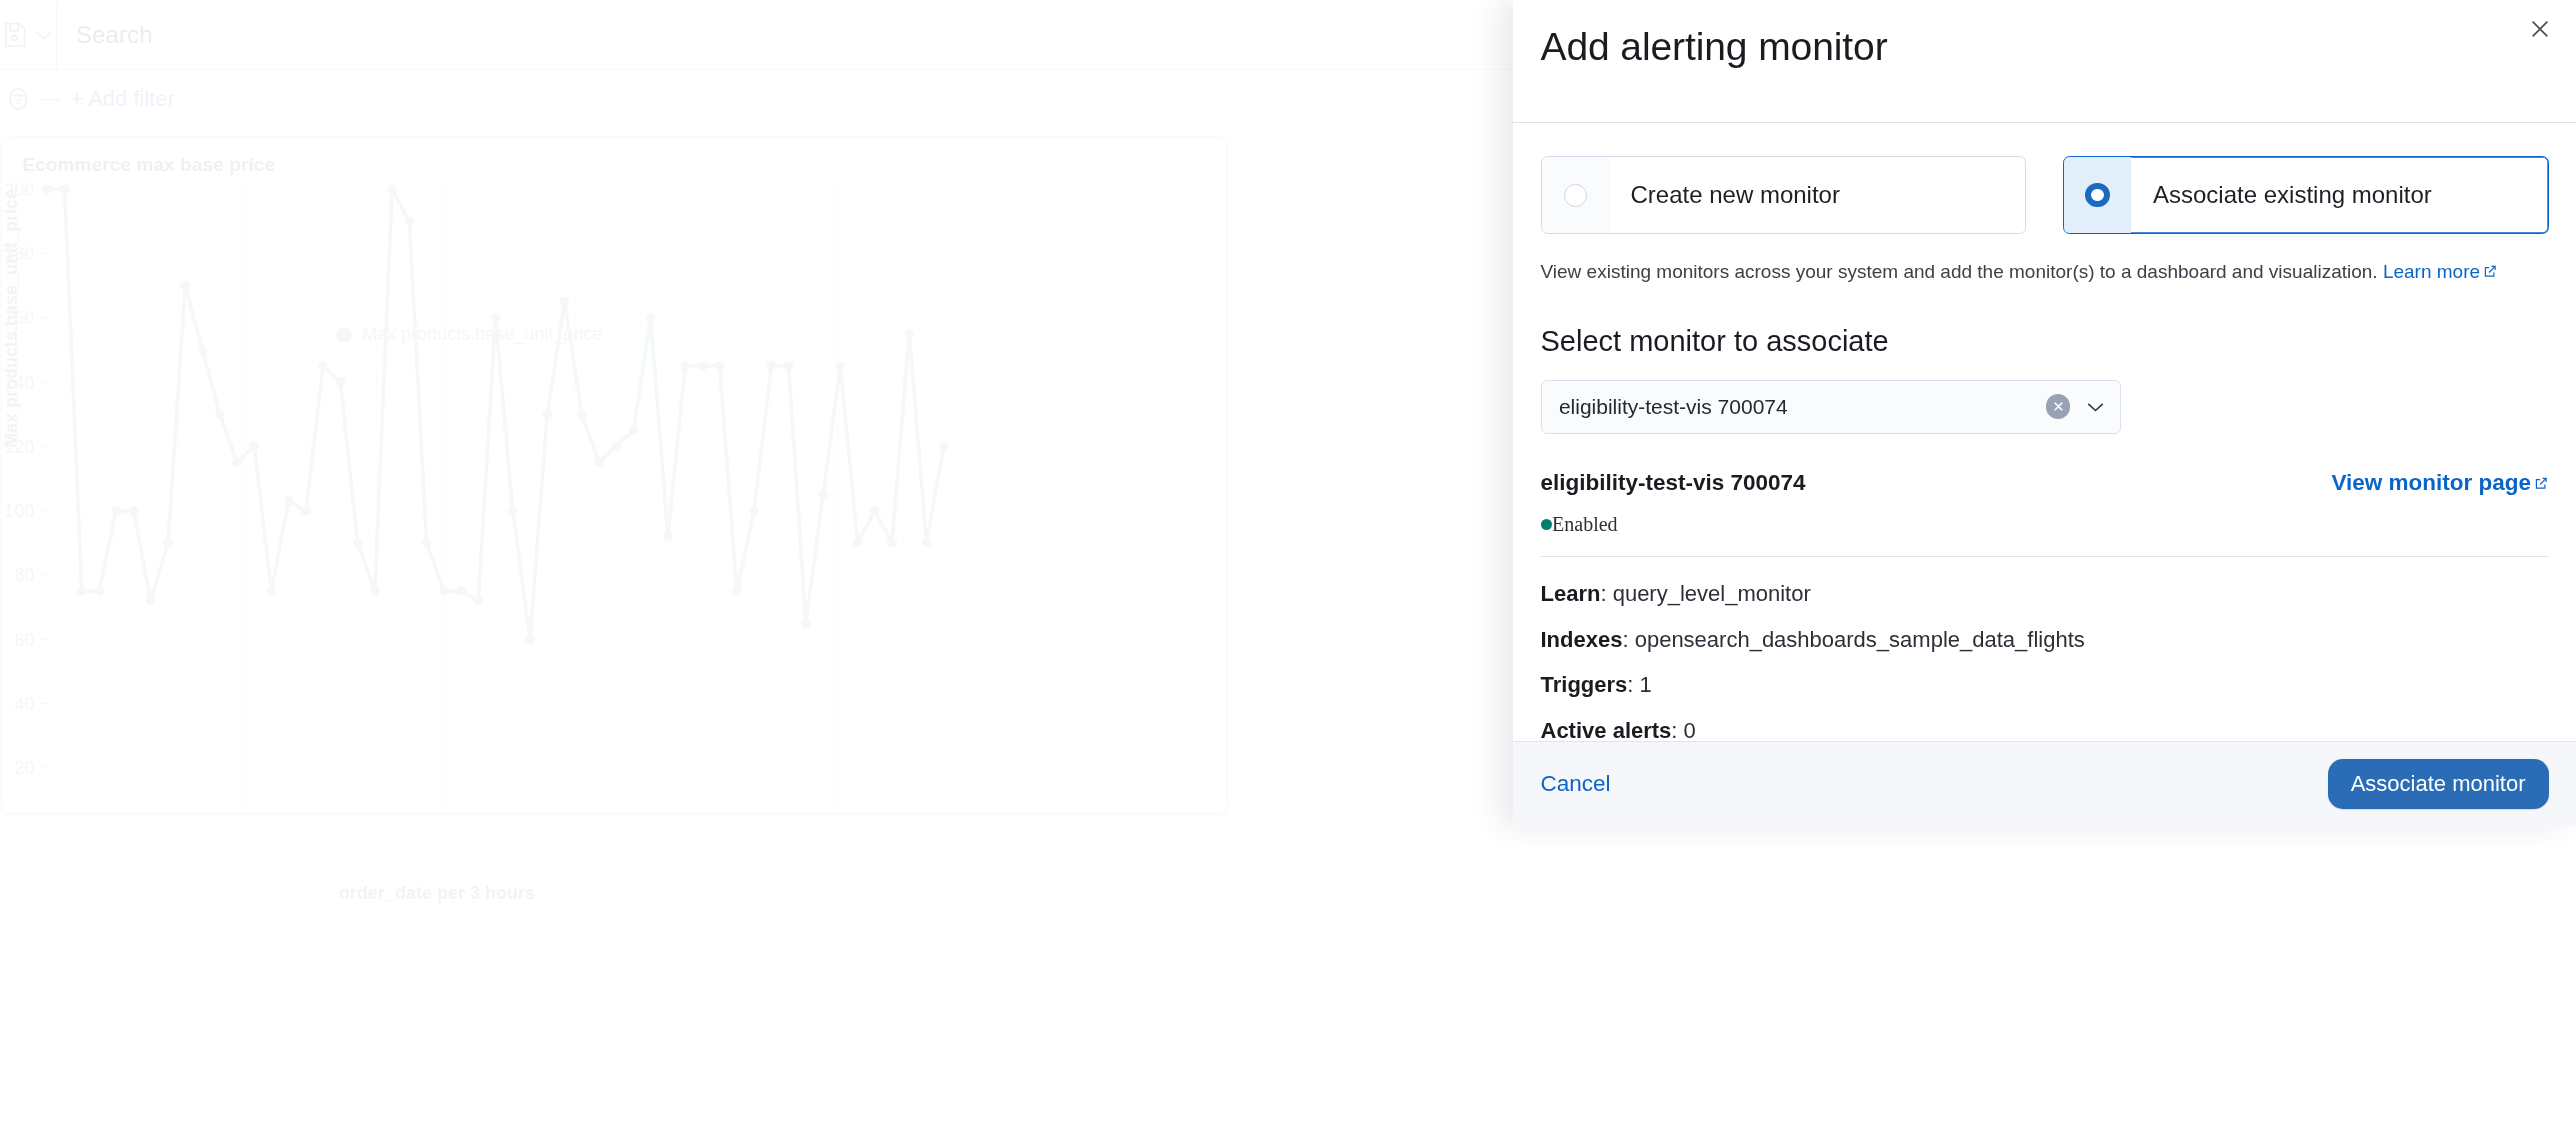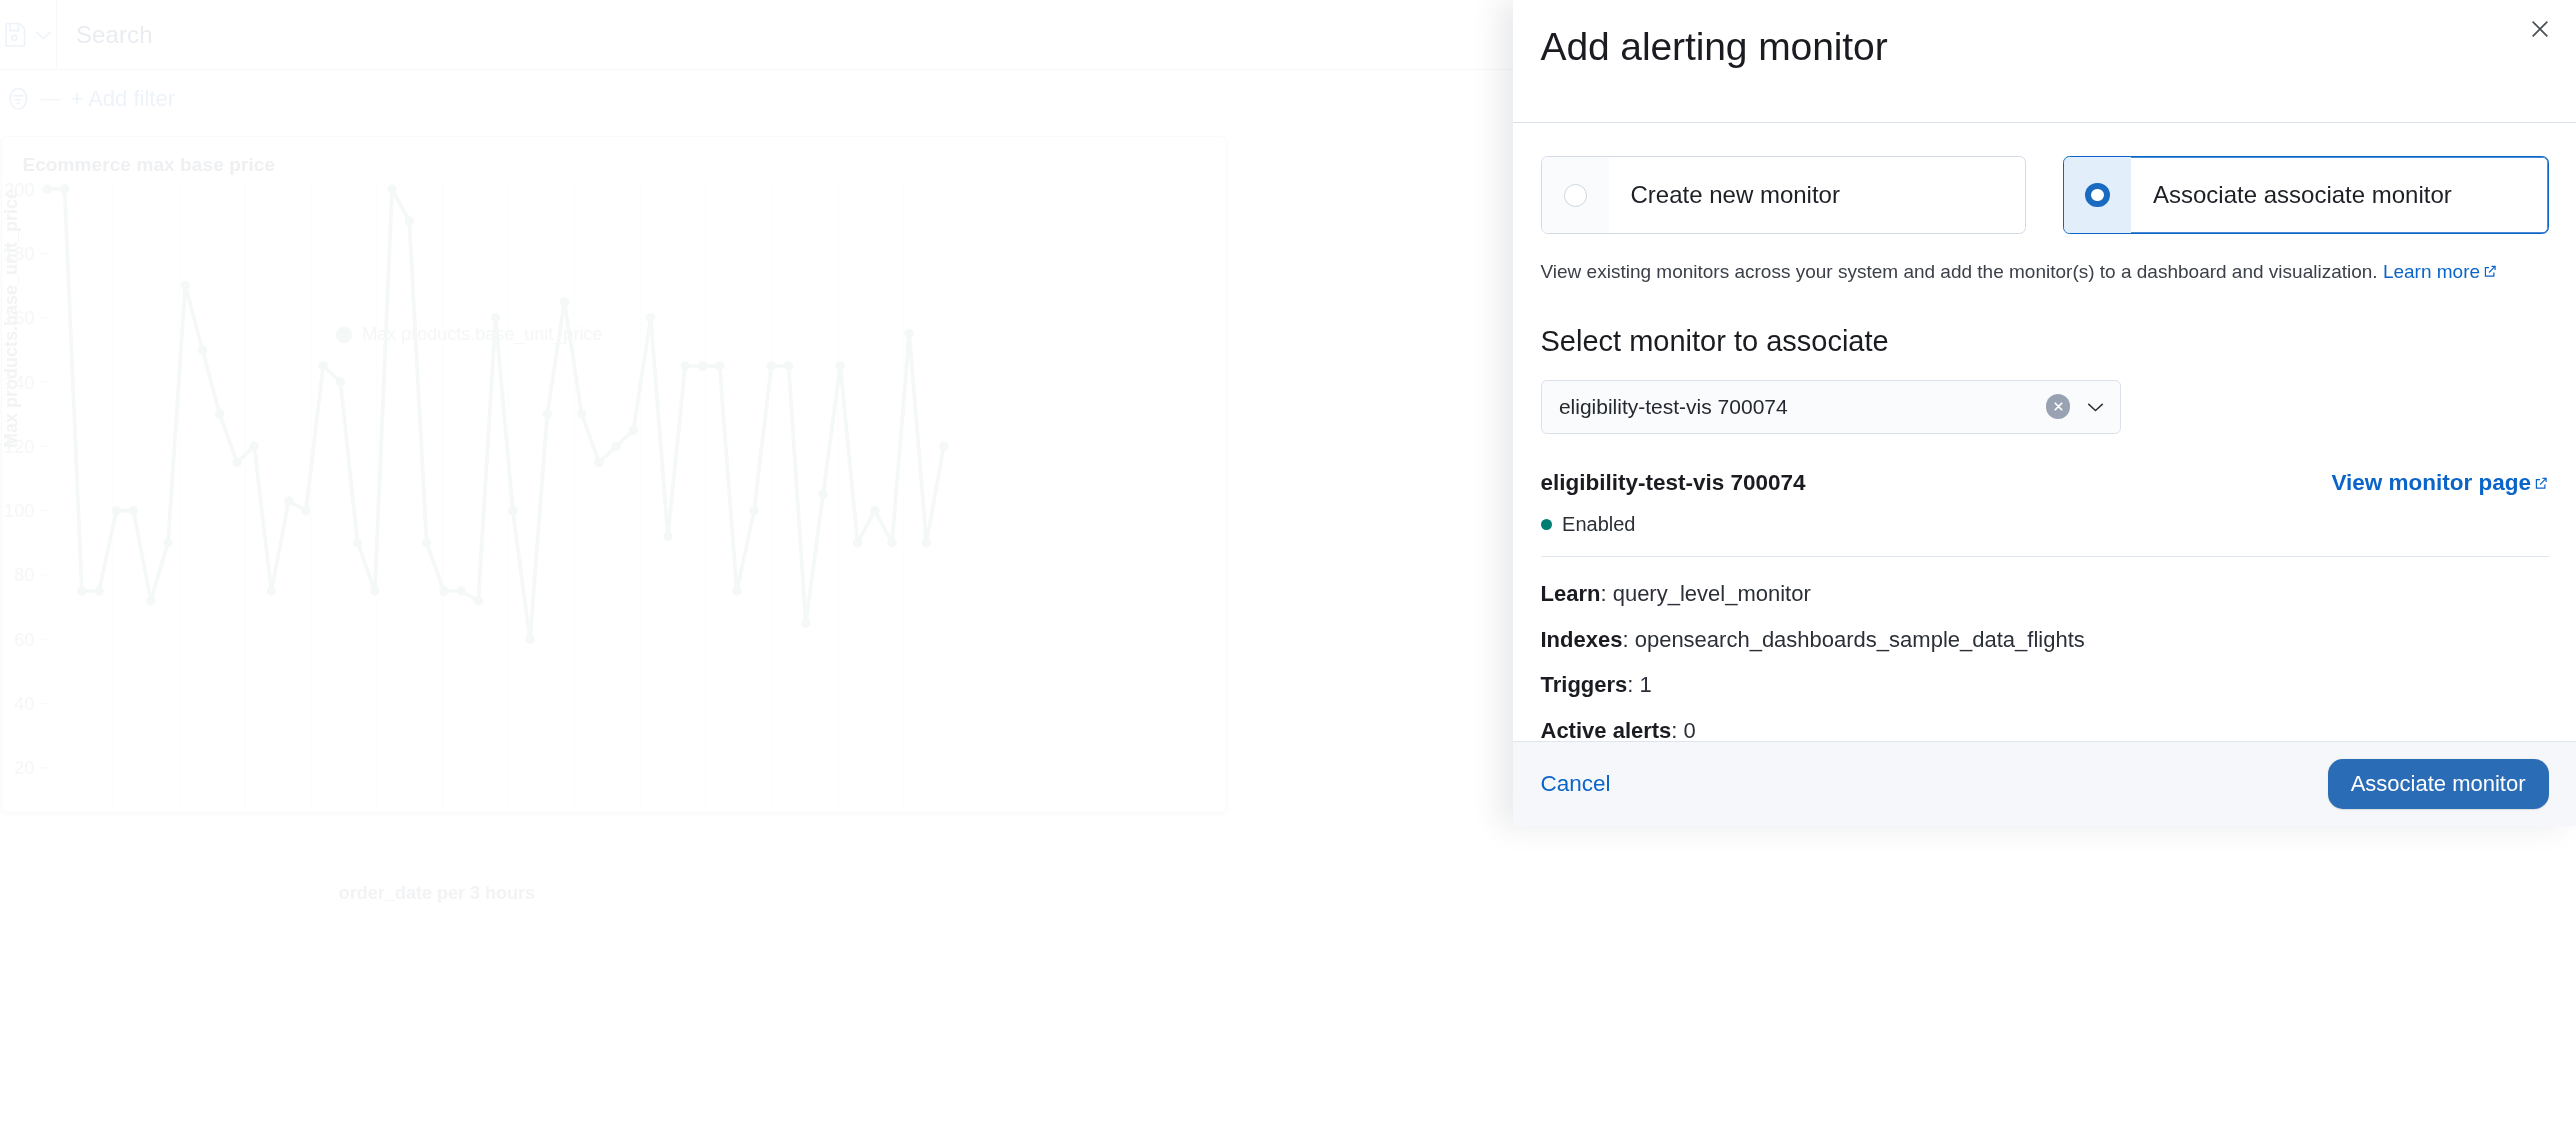--- a/index.html
+++ b/index.html
@@ -148,22 +148,22 @@
   .combo-chev { width: 24.6px; height: 24.6px; display:flex; align-items:center; justify-content:center; cursor: pointer; }
 
   .mon-head {
     margin-top: 36px; display: flex; align-items: flex-start;
     justify-content: space-between;
   }
   .mon-name { font-size: 22.5px; font-weight: bold; color: #1a1c21; }
   .mon-link { font-size: 22.5px; color: #0b64c8; text-decoration: none; font-weight: bold; white-space: nowrap; }
 
   .mon-status {
-    margin-top: 16px; display: flex; align-items: center; gap: 10px;
-    font-size: 20px; color: #2b3038;
+    margin-top: 16px; display: flex; align-items: center; 
+    font-size: 20px; color: #2b3038; font-family: Liberation Serif, serif;
   }
   .status-dot { width: 11.6px; height: 11.6px; border-radius: 50%; background: #017d73; }
 
   .divider { margin-top: 20px; height: 0.7px; background: #dfe5ee; width: 100%; }
 
   .detail-list { margin-top: 24.6px; }
   .detail-row { font-size: 22px; color: #2b3038; margin-bottom: 19.6px; }
   .detail-row .k { font-weight: bold; color: #1a1c21; }
 
   .fly-footer {
@@ -367,21 +367,21 @@
         <div class="radio-card">
           <div class="radio-slot">
             <div class="radio-outer"></div>
           </div>
           <div class="radio-label">Create new monitor</div>
         </div>
         <div class="radio-card selected">
           <div class="radio-slot">
             <div class="radio-outer"></div>
           </div>
-          <div class="radio-label">Associate associate monitor</div>
+          <div class="radio-label">Associate existing monitor</div>
         </div>
       </div>
 
       <div class="helper">
         <span>View existing monitors across your system and add the monitor(s) to a dashboard and visualization.</span>
         <a href="#"><span>Learn more</span><span class="ext-ic"><svg width="14.5" height="14.5" viewBox="0 0 24 24" fill="none" stroke="#0b64c8" stroke-width="2">
                 <path d="M14 4h6v6"></path>
                 <path d="M20 4L10 14"></path>
                 <path d="M18 14v6H4V6h6"></path>
               </svg></span></a>

